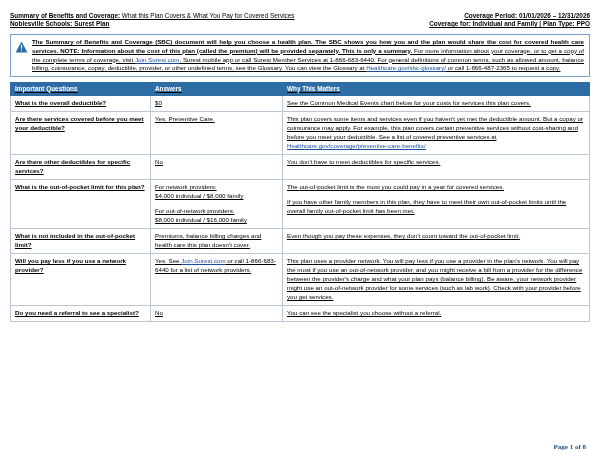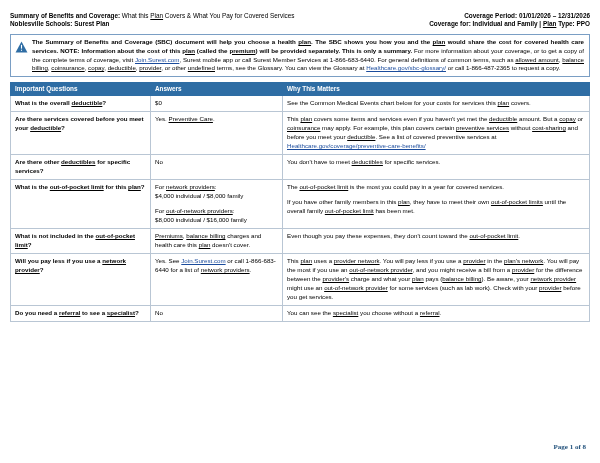--- a/index.html
+++ b/index.html
@@ -11,20 +11,21 @@
     background: #ffffff;
     font-family: "Liberation Sans", sans-serif;
     color: #000000;
     overflow: hidden;
   }
   .page {
     position: relative;
     width: 600px;
     height: 463px;
     padding: 12px 10px 0 10px;
+    text-decoration: underline;
   }
 
   
   .doc-header {
     display: flex;
     justify-content: space-between;
     align-items: flex-start;
     font-size: 6.4px;
     line-height: 1.32;
     margin-bottom: 5px;

